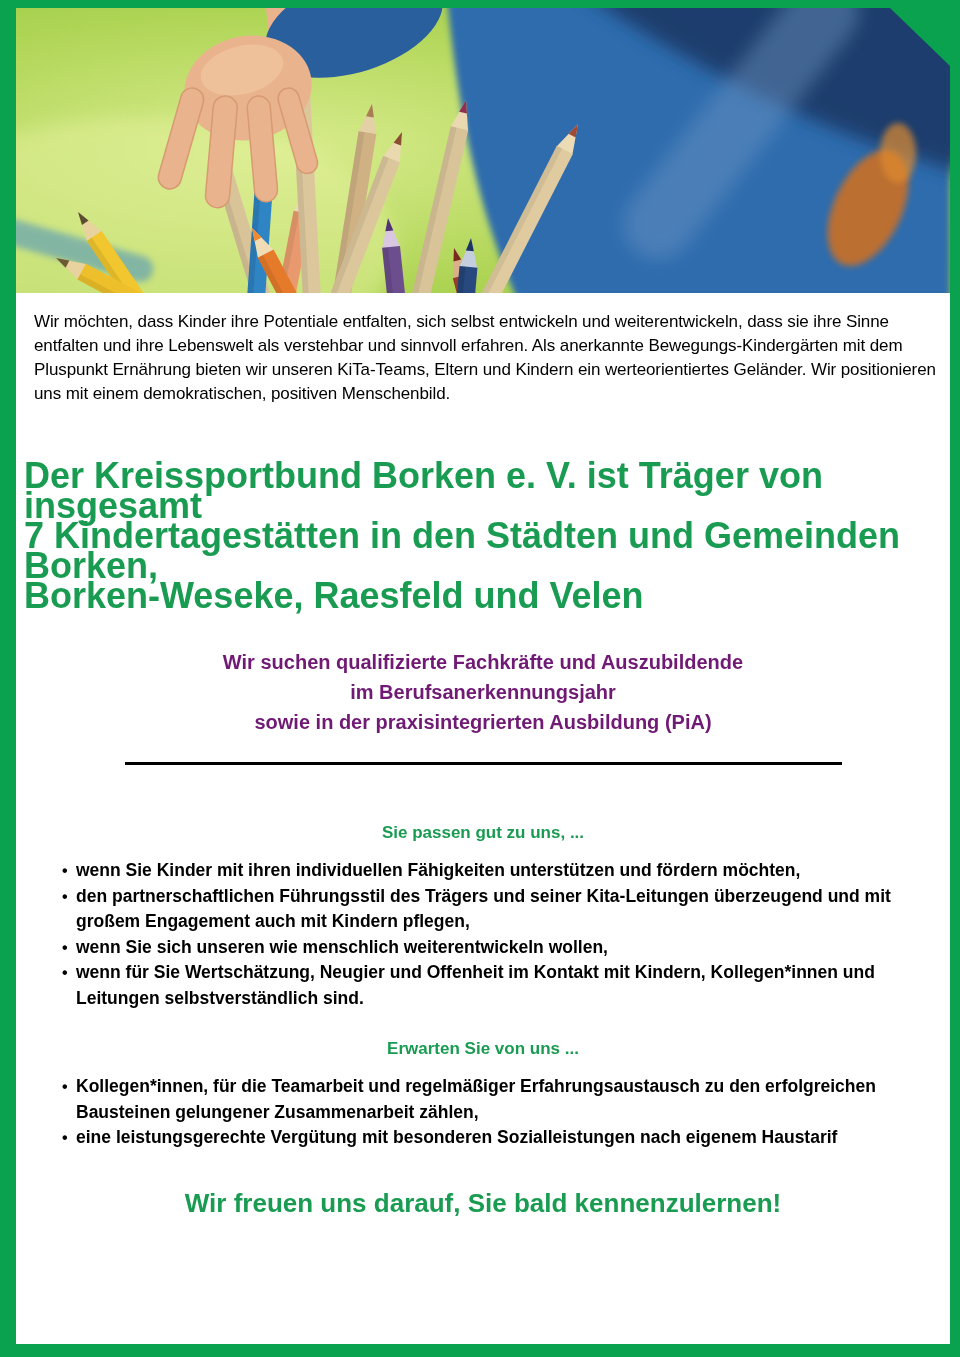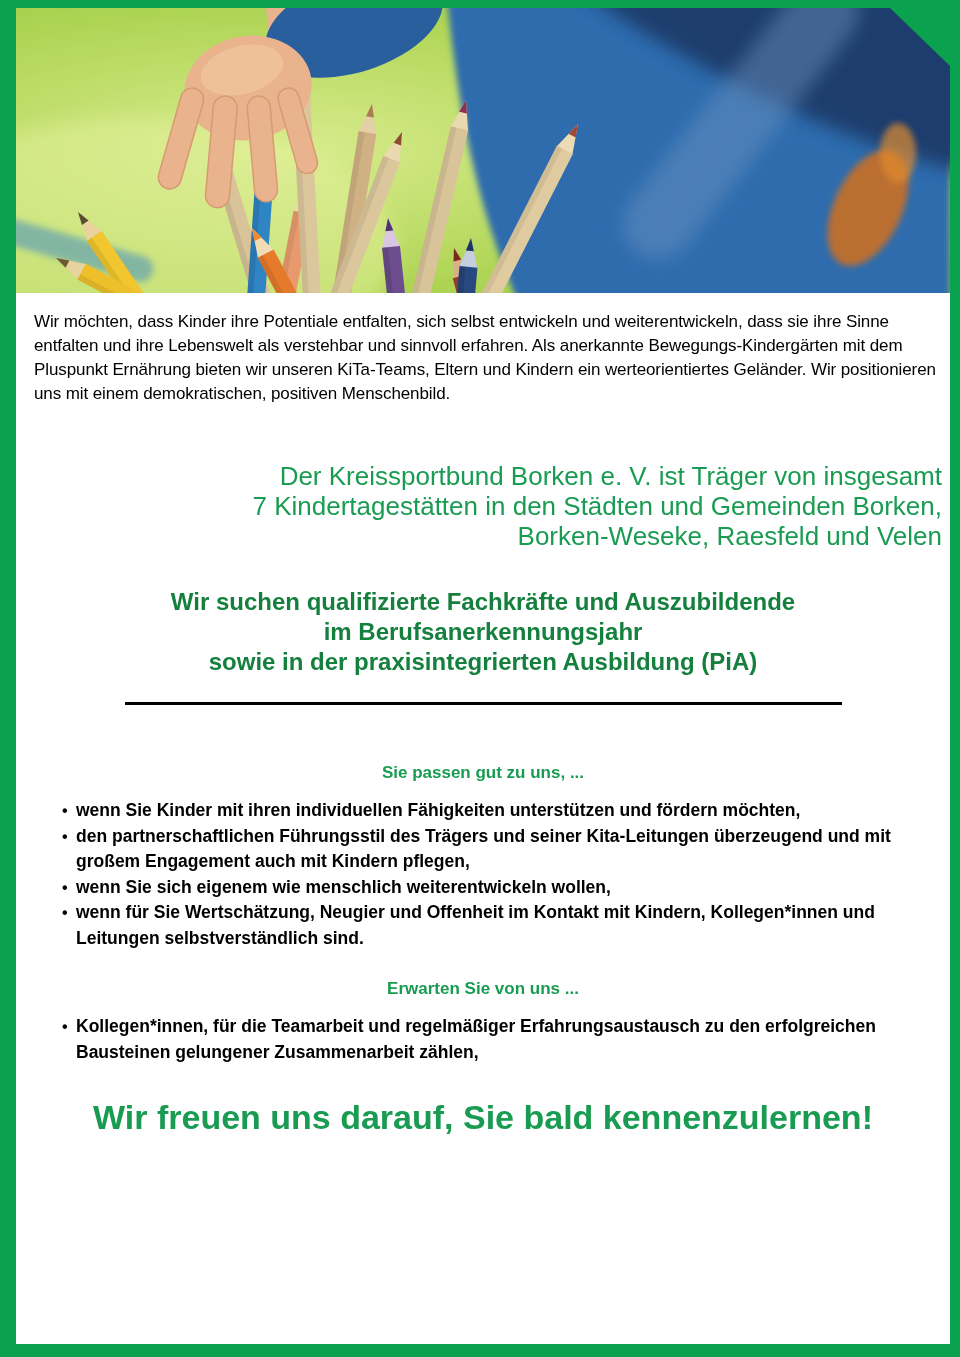--- a/index.html
+++ b/index.html
@@ -28,30 +28,30 @@
     margin:17px 0 0 18px;
     width:912px;
     font-size:17px;
     letter-spacing:-0.1px;
     line-height:24px;
     text-align:left;
   }
   .h-green{
     margin:55px 8px 0 8px;
     color:var(--green-text,#199c52);
-    font-size:26px;
+    font-size:36px;
     line-height:30px;
-    font-weight:normal;
-    text-align:right;
+    font-weight:bold;
+    text-align:left;
     white-space:pre-line;
   }
   .h-dark{
     margin:36px 8px 0 8px;
-    color:#15803d;
-    font-size:24px;
+    color:#701a75;
+    font-size:20px;
     line-height:30px;
     font-weight:bold;
     text-align:center;
     white-space:pre-line;
   }
   .divider{
     display:block;
     width:717px;
     margin:25px auto 0 auto;
     border:0;
@@ -60,21 +60,21 @@
   .h-section{
     color:var(--green-text,#199c52);
     font-size:17px;
     line-height:32px;
     font-weight:bold;
     text-align:center;
     margin:0 8px;
   }
   .h-passen{margin-top:52px;}
   .h-erwarten{margin-top:22px;}
-  .h-closing{margin-top:36px;font-size:34px;}
+  .h-closing{margin-top:36px;font-size:26px;}
   ul.bullets{
     list-style:none;
     margin:9px 30px 0 46px;
     padding:0;
     font-weight:bold;
   }
   ul.bullets li{
     position:relative;
     padding-left:14px;
     font-size:17.5px;
@@ -247,26 +247,27 @@
     <h2 class="h-dark">Wir suchen qualifizierte Fachkräfte und Auszubildende
 im Berufsanerkennungsjahr
 sowie in der praxisintegrierten Ausbildung (PiA)</h2>
 
     <hr class="divider">
 
     <h3 class="h-section h-passen">Sie passen gut zu uns, ...</h3>
     <ul class="bullets">
       <li>wenn Sie Kinder mit ihren individuellen Fähigkeiten unterstützen und fördern möchten,</li>
       <li>den partnerschaftlichen Führungsstil des Trägers und seiner Kita-Leitungen überzeugend und mit großem Engagement auch mit Kindern pflegen,</li>
-      <li>wenn Sie sich eigenem wie menschlich weiterentwickeln wollen,</li>
+      <li>wenn Sie sich unseren wie menschlich weiterentwickeln wollen,</li>
       <li>wenn für Sie Wertschätzung, Neugier und Offenheit im Kontakt mit Kindern, Kollegen*innen und Leitungen selbstverständlich sind.</li>
     </ul>
 
     <h3 class="h-section h-erwarten">Erwarten Sie von uns ...</h3>
     <ul class="bullets">
       <li>Kollegen*innen, für die Teamarbeit und regelmäßiger Erfahrungsaustausch zu den erfolgreichen Bausteinen gelungener Zusammenarbeit zählen,</li>
+      <li>eine leistungsgerechte Vergütung mit besonderen Sozialleistungen nach eigenem Haustarif</li>
     </ul>
 
     <h3 class="h-section h-closing">Wir freuen uns darauf, Sie bald kennenzulernen!</h3>
 
 
   </div>
 </div>
 
 </body></html>

